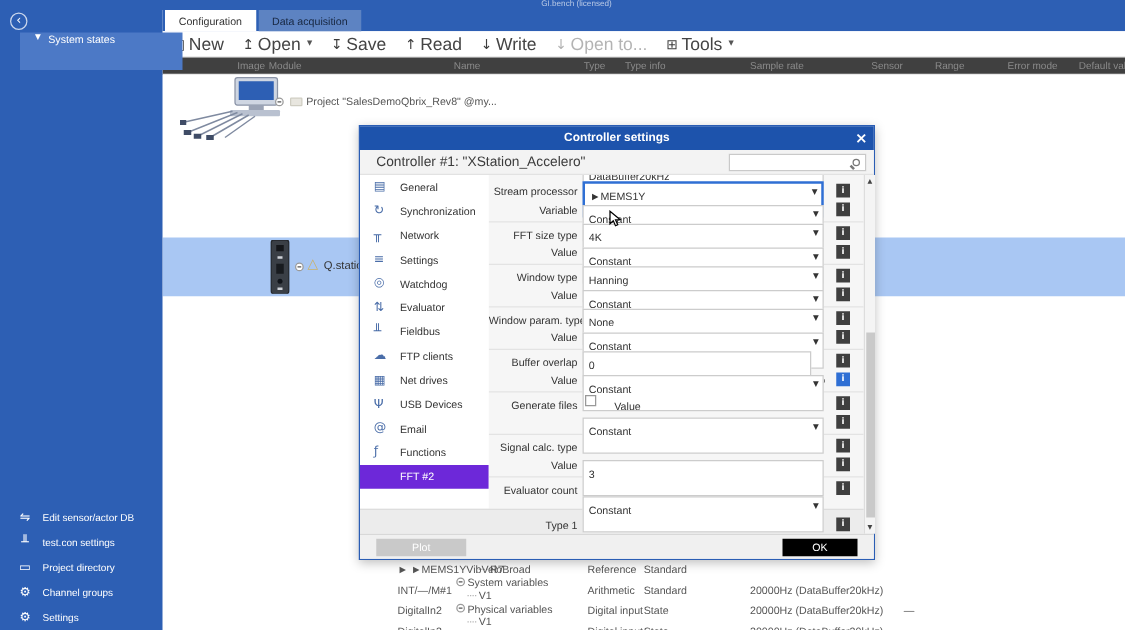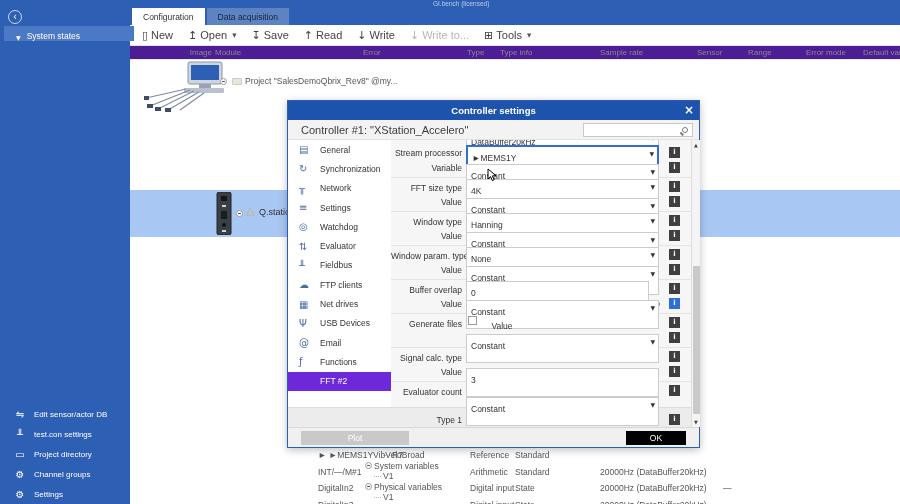--- a/index.html
+++ b/index.html
@@ -12,40 +12,40 @@
   .glyph{font-family:"DejaVu Sans",sans-serif}
 
   
   .titlestrip{position:absolute;left:0;top:0;width:900px;height:8px;background:var(--titlebar);z-index:3}
   .app-title{position:absolute;left:433px;top:0;font-size:6.5px;color:rgba(255,255,255,.65);white-space:nowrap}
 
   
   .sidebar{position:absolute;left:0;top:0;width:130px;height:504px;background:var(--titlebar);z-index:2;color:#fff}
   .backbtn{position:absolute;left:8px;top:10px;width:14px;height:14px;border:1px solid rgba(255,255,255,.75);border-radius:50%;
            text-align:center;font-size:10px;line-height:12px;color:#fff}
-  .sysrow{position:absolute;left:4px;top:26px;width:130px;height:15px;background:var(--sidebar-item);display:flex;align-items:flex-end}
+  .sysrow{position:absolute;left:16px;top:26px;width:130px;height:30px;background:var(--sidebar-item);display:flex;align-items:flex-start}
   .sysrow .caret{font-size:6px;margin:0 6px 0 12px}
   .sysrow .lbl{font-size:8.5px}
   .side-bottom{position:absolute;left:0;top:404px;width:130px}
   .sbitem{display:flex;align-items:center;height:20px;padding-left:10px;cursor:pointer}
   .sbitem .ic{width:20px;font-size:10px;text-align:center;color:#fff}
   .sbitem .tx{font-size:8px;color:#fff;padding-left:4px;white-space:nowrap}
 
   
   .main{position:absolute;left:130px;top:8px;width:770px;height:496px;background:#fff}
   .tabs{height:17px;background:var(--titlebar);display:flex;align-items:flex-end}
   .tab{height:17px;display:flex;align-items:center;padding:0 11px;font-size:8.5px;background:var(--tab-inactive);color:#17263f;margin-left:2px;cursor:pointer}
   .tab.active{background:#fff;color:#333}
   .toolbar{height:21px;background:#fff;border-bottom:1px solid #e3e3e3;display:flex;align-items:center;padding-left:12px}
   .tbtn{display:flex;align-items:center;margin-right:15px;cursor:pointer}
   .tbtn .tglyph{font-size:11px;color:#3c3c3c;margin-right:3px}
-  .tbtn .tlab{font-size:11px;color:#444;white-space:nowrap}
+  .tbtn .tlab{font-size:14px;color:#444;white-space:nowrap}
   .tbtn .tcaret{font-size:5.5px;color:#555;margin-left:5px}
   .tbtn.disabled{opacity:.4}
-  .colheads{position:relative;height:14px;border-bottom:1px solid #eaeaea;background:#4c1d95}
+  .colheads{position:relative;height:14px;border-bottom:1px solid #eaeaea;background:#404040}
   .colheads span{position:absolute;top:2px;font-size:8px;color:#8a8a8a;white-space:nowrap}
   .colheads span:nth-of-type(1){left:30px;width:52px;text-align:right}
   .colheads span:nth-of-type(2){left:85px}
   .colheads span:nth-of-type(3){left:233px}
   .colheads span:nth-of-type(4){left:337px}
   .colheads span:nth-of-type(5){left:370px}
   .colheads span:nth-of-type(6){left:470px}
   .colheads span:nth-of-type(7){left:567px}
   .colheads span:nth-of-type(8){left:618px}
   .colheads span:nth-of-type(9){left:676px}
@@ -113,21 +113,21 @@
   .chkrow .f-field{border:none;background:transparent}
   .f-check{display:inline-block;width:9px;height:9px;border:1px solid #999;background:#fff;margin:1px 6px 0 2px;vertical-align:top;cursor:pointer}
   .t1band{position:absolute;left:0;top:306px;width:403px;height:20px;background:#ececec;border-top:1px solid #ddd}
   .t1row{position:absolute;left:103px;top:3px;width:300px;height:13px}
   .dlg-scroll{position:absolute;left:403px;top:39px;width:9px;height:287px;background:#f4f4f4;border-left:1px solid #ddd}
   .sarrow{position:absolute;left:0;width:8px;text-align:center;font-size:5px;color:#444;cursor:pointer}
   .sarrow.up{top:2px}.sarrow.down{bottom:2px}
   .sthumb{position:absolute;left:1px;top:126px;width:7px;height:148px;background:#c9c9c9;cursor:grab}
   .dlg-footer{position:absolute;left:0;top:326px;width:411px;height:20px;background:#f0f0f0;border-top:1px solid #d8d8d8}
   .btn{position:absolute;top:3px;height:14px;color:#fff;font-size:8.5px;text-align:center;line-height:14px;cursor:pointer}
-  .btn.plot{left:13px;width:108px;background:#c9c9c9}
+  .btn.plot{left:13px;width:72px;background:#c9c9c9}
   .btn.ok{left:338px;width:60px;background:#000000}
 
   .cursor{position:absolute;left:487px;top:168px;z-index:9}
 </style>
 </head>
 <body>
 
 <div class="screen">
 
   <div class="titlestrip">
@@ -198,35 +198,35 @@
           <span class="tlab">Read</span>
 
         </div>
         <div class="tbtn">
           <span class="tglyph glyph">↓</span>
           <span class="tlab">Write</span>
 
         </div>
         <div class="tbtn disabled">
           <span class="tglyph glyph">↓</span>
-          <span class="tlab">Write to...</span>
+          <span class="tlab">Open to...</span>
 
         </div>
         <div class="tbtn">
           <span class="tglyph glyph">⊞</span>
           <span class="tlab">Tools</span>
           <span class="tcaret glyph">▼</span>
         </div>
       </div>
 
     <div class="colheads">
 
     <span>Image</span>
         <span>Module</span>
-        <span>Error</span>
+        <span>Name</span>
         <span>Type</span>
         <span>Type info</span>
         <span>Sample rate</span>
         <span>Sensor</span>
         <span>Range</span>
         <span>Error mode</span>
         <span>Default value</span>
       </div>
 
     <div class="content">

